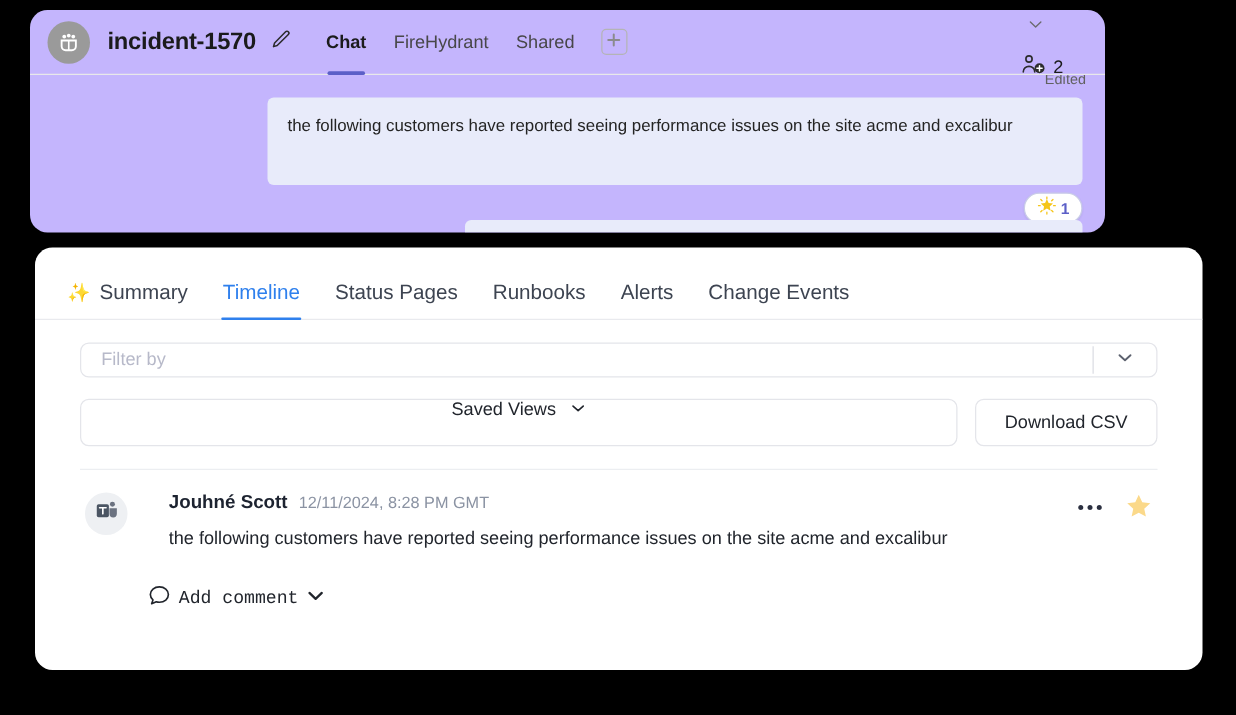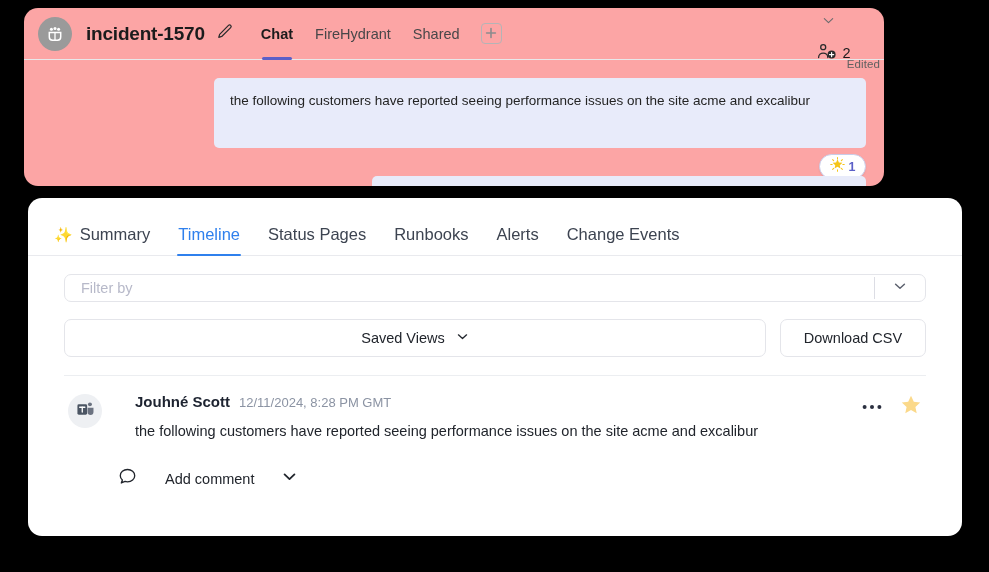--- a/index.html
+++ b/index.html
@@ -17,21 +17,21 @@
     position: relative;
   }
 
   
   .chat-panel {
     position: absolute;
     left: 24px;
     top: 8px;
     width: 860px;
     height: 178px;
-    background: #fca5a5;
+    background: #c4b5fd;
     border-radius: 14px;
     overflow: hidden;
   }
 
   .chat-header {
     height: 52px;
     display: flex;
     align-items: center;
     padding: 0 14px 0 14px;
     border-bottom: 1px solid #e8e8ea;
@@ -155,21 +155,21 @@
   
   .chat-body {
     position: relative;
     height: 126px;
     padding: 0 18px;
     overflow: hidden;
   }
 
   .edited-label {
     position: absolute;
-    right: 4px;
+    right: 15px;
     top: -2px;
     font-size: 11.5px;
     color: #616161;
     letter-spacing: 0.1px;
   }
 
   .msg-row {
     position: absolute;
     left: 190px;
     right: 18px;
@@ -299,21 +299,21 @@
     display: flex;
     gap: 14px;
   }
 
   .saved-views-btn {
     flex: 1;
     height: 38px;
     border: 1px solid #e4e5ea;
     border-radius: 7px;
     display: flex;
-    align-items: center;
+    align-items: flex-start;
     justify-content: center;
     gap: 11px;
     font-size: 14.5px;
     color: #21252c;
     cursor: pointer;
     background: #fff;
   }
 
   .download-csv-btn {
     width: 146px;
@@ -386,22 +386,23 @@
   }
 
   .entry-more { cursor: pointer; display: flex; }
   .entry-star { cursor: pointer; display: flex; font-size: 0; }
 
   .add-comment-row {
     margin: 26px 28px 0 28px;
     padding-left: 54px;
     display: flex;
     align-items: center;
-    gap: 28px;
-    cursor: pointer;
+    gap: 6px;
+    cursor: pointer;
+    font-family: Liberation Mono, monospace;
   }
 
   .add-comment-label {
     font-size: 14.5px;
     color: #21252c;
   }
 </style>
 </head>
 <body>
 

